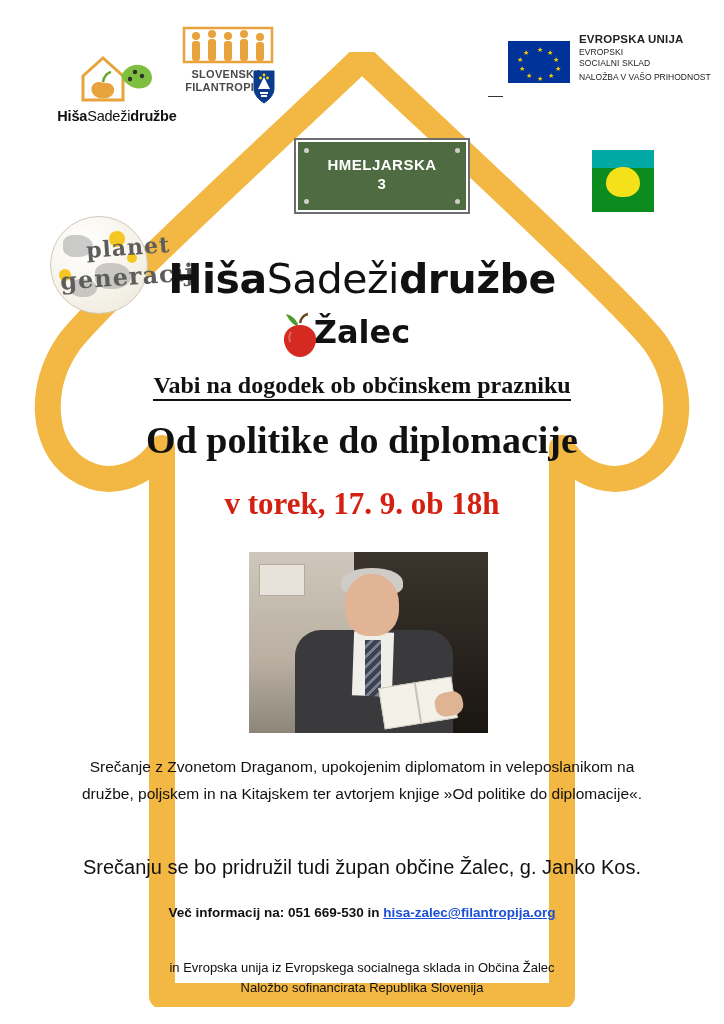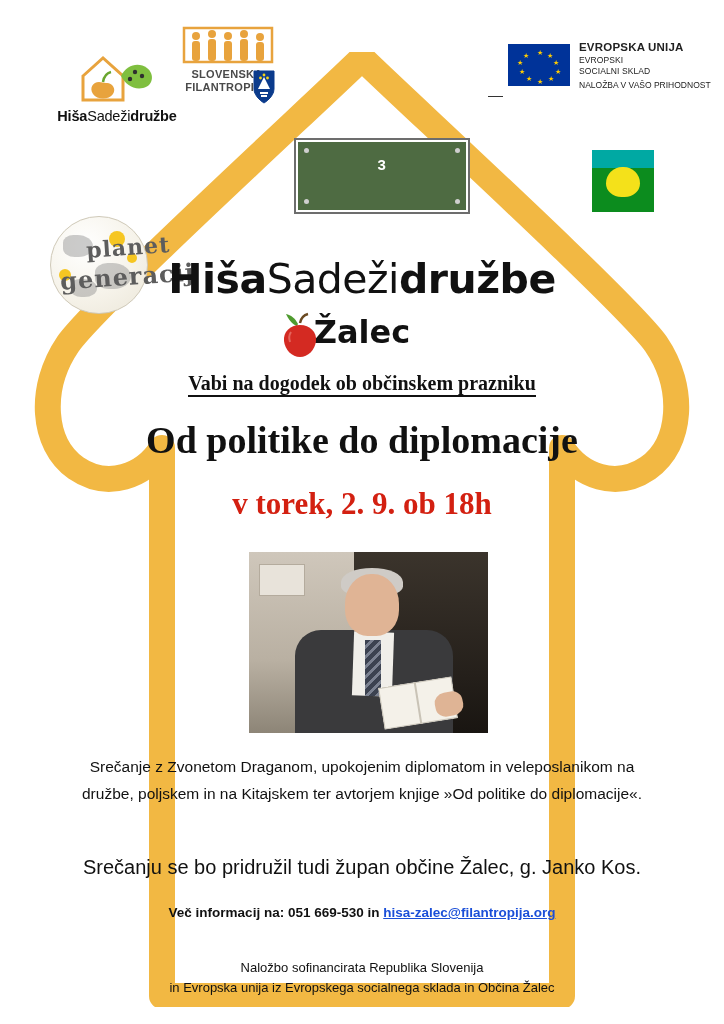--- a/index.html
+++ b/index.html
@@ -95,23 +95,23 @@
     color: #111;
   }
   .logo-ministrstvo .lines .l1 { font-weight: normal; }
   .logo-ministrstvo .lines .l2,
   .logo-ministrstvo .lines .l3 { font-weight: bold; }
 
   
   .logo-eu {
     position: absolute;
     left: 508px;
-    top: 40px;
+    top: 32px;
     display: flex;
-    align-items: center;
+    align-items: flex-end;
     gap: 9px;
   }
   .logo-eu .flag {
     width: 62px; height: 42px;
     background: #003399;
     position: relative;
     flex: 0 0 auto;
   }
   .logo-eu .flag .star {
     position: absolute;
@@ -269,21 +269,21 @@
     height: 52px;
   }
 
   .invite {
     position: absolute;
     left: 0; top: 372px;
     width: 724px;
     text-align: center;
     font-family: "Liberation Serif", serif;
     font-weight: bold;
-    font-size: 20px;
+    font-size: 24px;
     color: #111;
   }
   .invite span {
     border-bottom: 2px solid #111;
     padding-bottom: 1px;
   }
   .headline {
     position: absolute;
     left: 0; top: 418px;
     width: 724px;
@@ -516,20 +516,21 @@
       <div class="sm">SOCIALNI SKLAD</div>
       <div class="slogan">NALOŽBA V VAŠO PRIHODNOST</div>
     </div>
   </div>
 
   <div class="street-sign">
     <span class="corner" style="left:6px;top:6px;"></span>
     <span class="corner" style="right:6px;top:6px;"></span>
     <span class="corner" style="left:6px;bottom:6px;"></span>
     <span class="corner" style="right:6px;bottom:6px;"></span>
+    <div>HMELJARSKA</div>
     <div>3</div>
   </div>
 
   <div class="logo-obcina">
     <div class="lower"></div>
     <div class="hop"></div>
   </div>
 
   <div class="logo-planet">
     <div class="globe">
@@ -554,21 +555,21 @@
   <svg width="44" height="52" viewBox="0 0 44 52">
     <path d="M20 16 C17 10 13 7 8 6 C11 12 14 16 19 18 Z" fill="#4f9b2f"></path>
     <path d="M22 15 C23 10 26 7 30 6" fill="none" stroke="#6b4a22" stroke-width="2.4"></path>
     <path d="M22 17 C12 17 5 24 6 33 C7 42 14 49 22 49 C30 49 37 42 38 33 C39 24 32 17 22 17 Z" fill="#d42a22"></path>
     <path d="M13 24 C11 27 11 31 12 34" fill="none" stroke="#f08e85" stroke-width="2" opacity=".6"></path>
   </svg>
 </div>
 
 <div class="invite"><span>Vabi na dogodek ob občinskem prazniku</span></div>
 <div class="headline">Od politike do diplomacije</div>
-<div class="when">v torek, 2. 9. ob 18h</div>
+<div class="when">v torek, 17. 9. ob 18h</div>
 
 <div class="photo">
   <div class="bg-left"></div>
   <div class="bg-right"></div>
   <div class="frame"></div>
   <div class="body"></div>
   <div class="shirt"></div>
   <div class="tie"></div>
   <div class="hair"></div>
   <div class="head"></div>
@@ -577,15 +578,15 @@
 </div>
 
 <div class="desc">Srečanje z Zvonetom Draganom, upokojenim diplomatom in veleposlanikom na družbe, poljskem in na Kitajskem ter avtorjem knjige »Od politike do diplomacije«.</div>
 <div class="second-line">Srečanju se bo pridružil tudi župan občine Žalec, g. Janko Kos.</div>
 
 <div class="contact">
   <div><span>Več informacij na: 051 669-530 in </span><a href="#">hisa-zalec@filantropija.org</a></div>
 </div>
 
 <div class="funding">
+  <div>in Evropska unija  iz Evropskega socialnega sklada in Občina Žalec</div>
   <div>Naložbo sofinancirata Republika Slovenija</div>
-  <div>in Evropska unija  iz Evropskega socialnega sklada in Občina Žalec</div>
 </div>
 
 </body></html>

